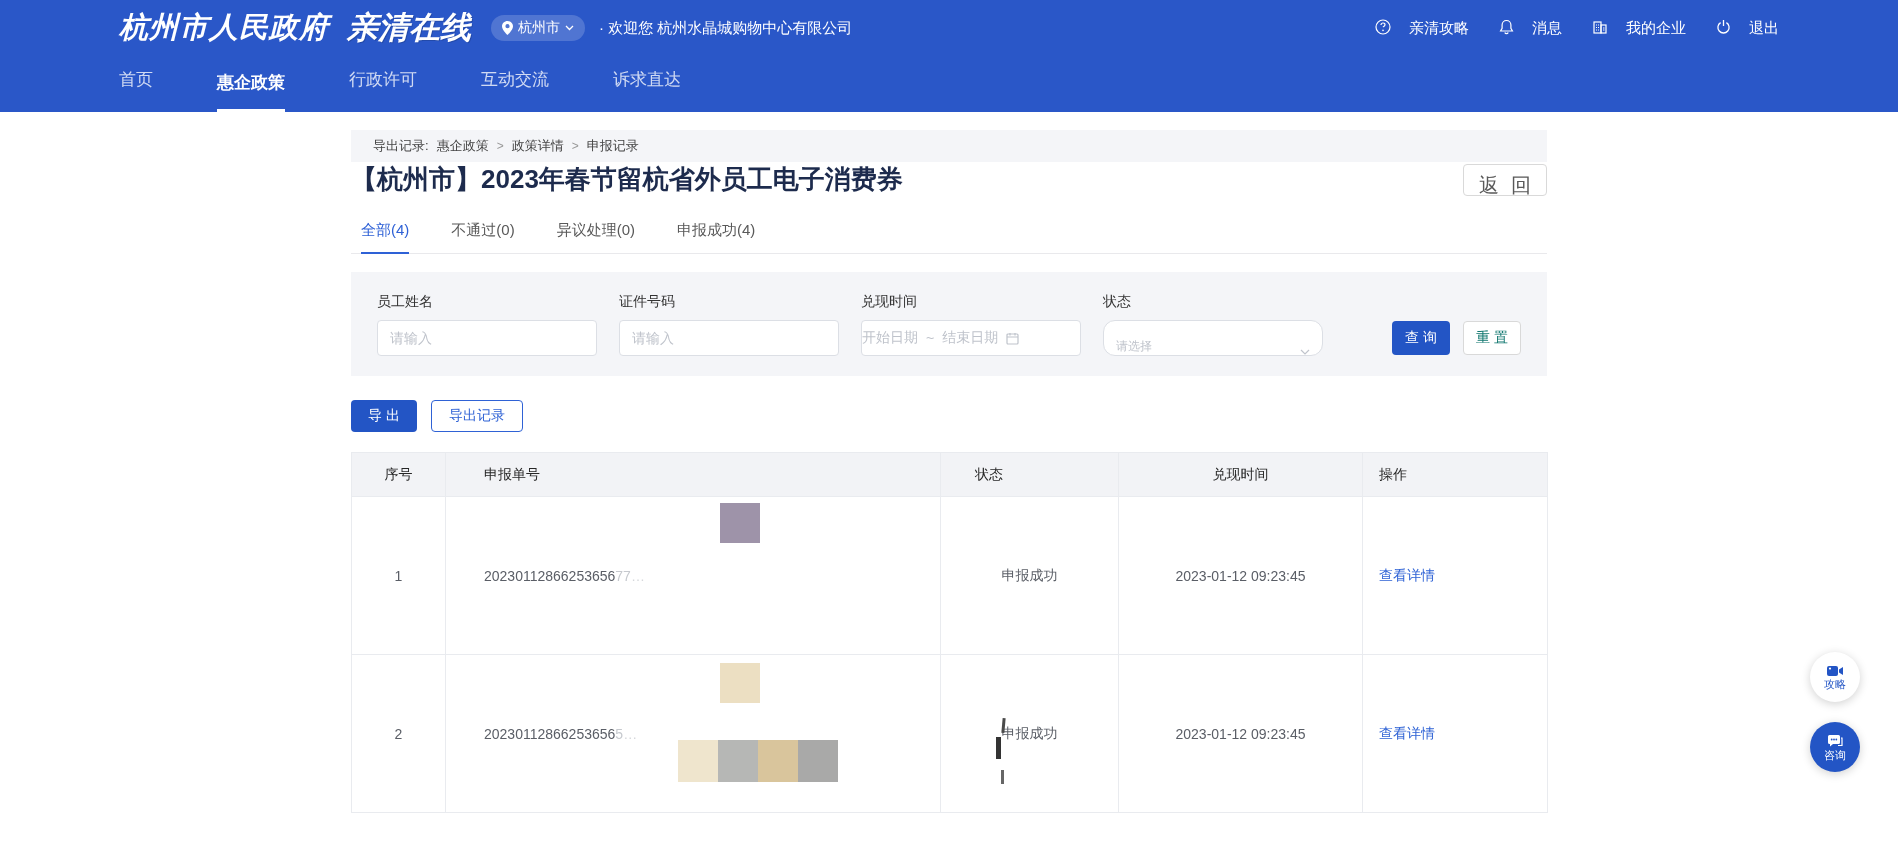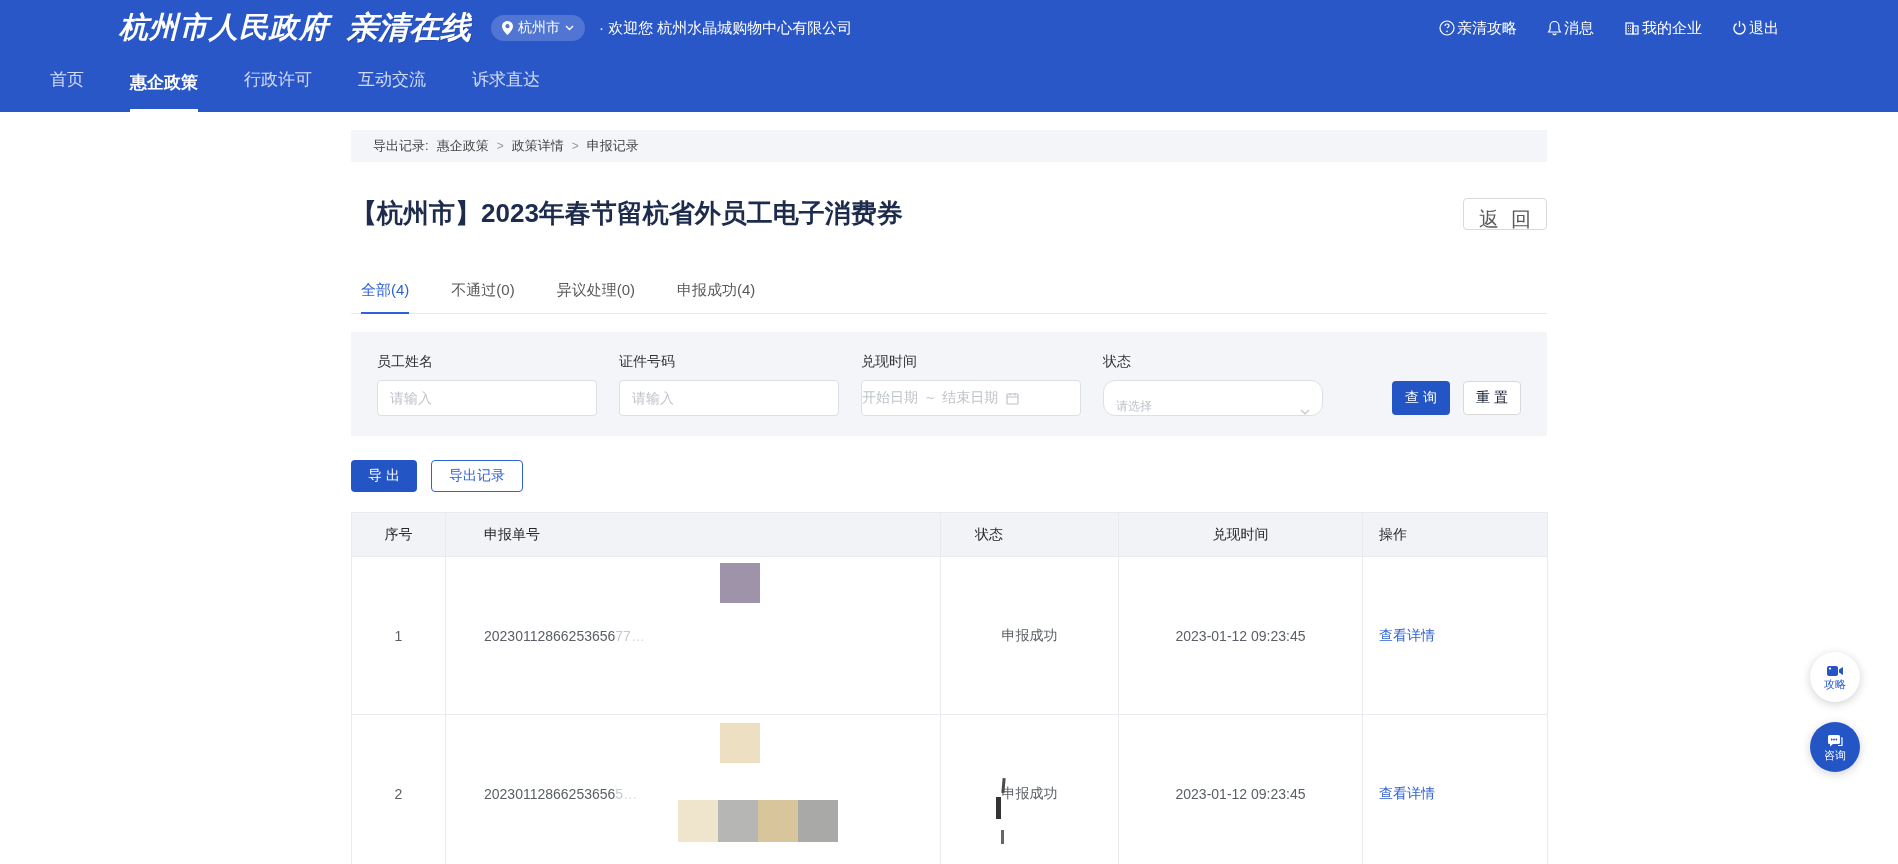--- a/index.html
+++ b/index.html
@@ -9,60 +9,60 @@
 
   
   .topbar { height:56px; background:#2A57C8; display:flex; align-items:center; padding:0 119px; color:#fff; }
   .logo-gov { font-size:29px; font-weight:bold; font-style:italic; letter-spacing:1px; white-space:nowrap; }
   .logo-brand { font-size:31px; font-weight:bold; font-style:italic; margin-left:18px; white-space:nowrap;
     text-shadow:1px 1px 0 rgba(0,0,0,0.15); }
   .loc-pill { display:flex; align-items:center; gap:5px; background:rgba(255,255,255,0.18);
     border-radius:13px; height:26px; padding:0 11px; margin-left:20px; font-size:14px; cursor:pointer; white-space:nowrap; }
   .welcome { font-size:15px; margin-left:14px; white-space:nowrap; }
   .top-menu { margin-left:auto; display:flex; align-items:center; gap:30px; }
-  .top-menu-item { display:flex; align-items:center; gap:2px; font-size:15px; cursor:pointer; white-space:nowrap; }
-  .navbar { height:56px; background:#2A57C8; display:flex; align-items:flex-end; padding:0 50px; gap:46px; }
+  .top-menu-item { display:flex; align-items:flex-start; gap:18px; font-size:15px; cursor:pointer; white-space:nowrap; }
+  .navbar { height:56px; background:#2A57C8; display:flex; align-items:flex-end; padding:0 119px; gap:64px; }
   .nav-item { color:rgba(255,255,255,0.78); font-size:17px; padding-bottom:18px; border-bottom:3px solid transparent; cursor:pointer; }
   .nav-item.active { color:#fff; font-weight:bold; border-bottom-color:#fff; padding-bottom:15px; }
 
   .container { width:1196px; margin:0 auto; }
 
   
   .breadcrumb { margin-top:18px; height:32px; background:#F4F5F8; display:flex; align-items:center;
     padding:0 22px; font-size:13px; color:#444; gap:8px; }
   .crumb-sep { color:#999; font-size:12px; }
   .crumb { cursor:pointer; }
 
   
-  .title-row { margin-top:34px; display:flex; align-items:center; justify-content:space-between; }
+  .title-row { display:flex; align-items:center; justify-content:space-between; }
   .page-title { font-size:26px; font-weight:bold; color:#1D2B4D; }
   .back-btn { background:#fff; border:1px solid #D9D9D9; border-radius:4px; color:#595959;
     font-size:20px; height:32px; padding:7px 15px; cursor:pointer; font-family:Liberation Mono, monospace; }
 
   
-  .tabs { margin-top:50px; display:flex; gap:42px; border-bottom:1px solid #E9E9EC; padding-left:10px; }
+  .tabs { margin-top:24px; display:flex; gap:42px; border-bottom:1px solid #E9E9EC; padding-left:10px; }
   .tab { font-size:15px; color:#595959; padding-bottom:12px; border-bottom:2px solid transparent;
     margin-bottom:-1px; cursor:pointer; }
   .tab.active { color:#2E61D6; border-bottom-color:#2E61D6; }
 
   
   .filter-panel { margin-top:18px; background:#F4F5F8; padding:21px 26px 20px 26px; display:flex; gap:22px; }
   .field { width:220px; }
   .field-label { font-size:14px; color:#333; margin-bottom:9px; }
   .text-input { width:100%; height:36px; border:1px solid #DCDFE5; border-radius:4px; background:#fff;
     padding:4px 12px; font-size:14px; color:#333; font-family:inherit; }
   .text-input::placeholder { color:#BFC3CB; }
   .range-box { width:100%; height:36px; border:1px solid #DCDFE5; border-radius:4px; background:#fff;
     display:flex; align-items:center; gap:8px; font-size:14px; color:#BFC3CB; cursor:pointer; }
   .select-box { width:100%; height:36px; border:1px solid #DCDFE5; border-radius:12px; background:#fff;
     display:flex; align-items:flex-end; justify-content:space-between; padding:0 12px; font-size:12px; color:#BFC3CB; cursor:pointer; }
   .filter-actions { margin-left:auto; align-self:flex-end; display:flex; gap:13px; padding-bottom:1px; }
   .btn-primary { background:#2355C5; color:#fff; border:none; border-radius:4px; height:34px; min-width:58px;
     font-size:14px; cursor:pointer; font-family:inherit; }
-  .btn-plain { background:#fff; color:#0f172a; border:1px solid #D9D9D9; border-radius:4px; height:34px;
+  .btn-plain { background:#fff; color:#0f766e; border:1px solid #D9D9D9; border-radius:4px; height:34px;
     min-width:58px; font-size:14px; cursor:pointer; font-family:inherit; }
 
   
   .toolbar { margin-top:24px; display:flex; gap:14px; }
   .btn-export { background:#2355C5; color:#fff; border:none; border-radius:4px; height:32px; width:66px;
     font-size:14px; cursor:pointer; font-family:inherit; }
   .btn-export-records { background:#fff; color:#2F62D5; border:1px solid #2F62D5; border-radius:4px;
     height:32px; width:92px; font-size:14px; cursor:pointer; font-family:inherit; }
 
   

